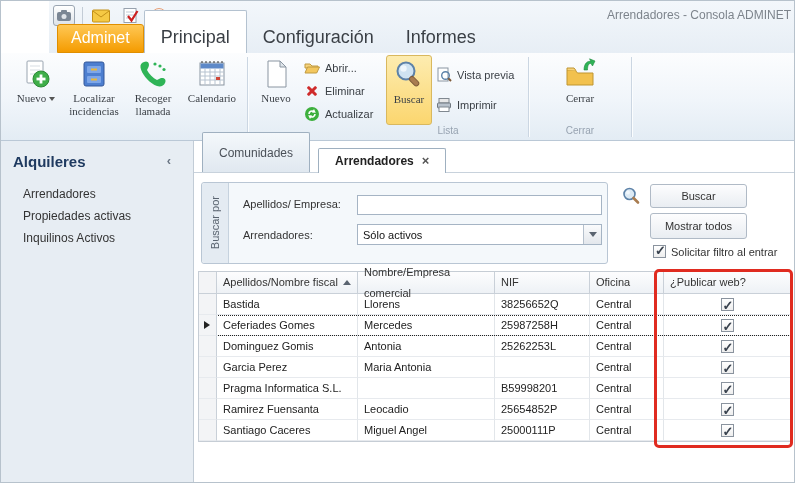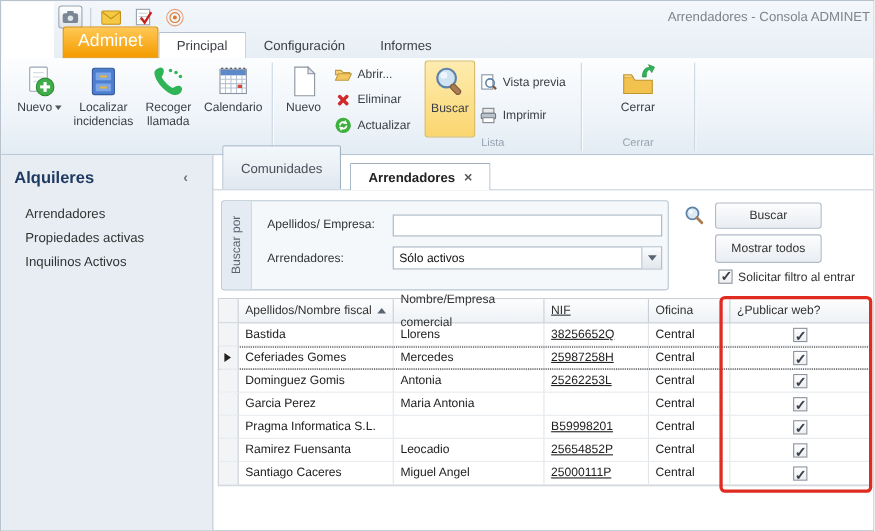--- a/index.html
+++ b/index.html
@@ -14,33 +14,33 @@
   .qa-sep { width:1px; height:18px; background:#c3ccd6; }
   .qa-btn { width:22px; height:21px; display:flex; align-items:center; justify-content:center; cursor:default; }
   .app-btn { border:1px solid #9aa5b2; border-radius:3px; background:linear-gradient(#ffffff,#dde3e9); }
   .win-title { position:absolute; left:480px; top:7px; width:340px; text-align:center;
                font-size:12px; color:#7d848c; }
 
   .tab-row { position:absolute; left:0; top:28px; width:100%; height:24px; display:flex; align-items:flex-end; }
   .app-tab { margin-left:8px; padding:4px 13px 5px; font-size:16px; color:#fff;
              background:linear-gradient(#ffc855,#f49b00); border:1px solid #e08f00;
              border-radius:3px 3px 0 0; }
-  .rtab { padding:4px 16px 5px; font-size:12px; color:#3a3f45; }
+  .rtab { padding:16px 16px 5px; font-size:18px; color:#3a3f45; }
   .rtab.active { background:#fff; border:1px solid #b4c2d0; border-bottom:none; border-radius:2px 2px 0 0; }
 
   
   .ribbon { position:absolute; left:0; top:52px; width:100%; height:88px;
             background:linear-gradient(#fcfdfe 0%, #f0f5fa 55%, #e3ecf4 100%);
             border-bottom:1px solid #bac8d6; display:flex; }
   .rgroup { display:flex; flex-direction:column; padding:2px 3px 0; }
   .rg-body { display:flex; align-items:stretch; height:70px; }
   .rg-label { height:13px; line-height:12px; text-align:center; font-size:10px; color:#97a3b1; }
   .rg-sep { width:1px; background:#cbd6e2; margin:4px 1px 3px; box-shadow:1px 0 0 #fbfdfe; }
   .bigbtn { display:flex; flex-direction:column; align-items:center; padding-top:3px;
-            border-radius:3px; cursor:default; }
+            border-radius:3px; cursor:default;font-family:Liberation Serif, serif; }
   .bigbtn .ic { width:32px; height:32px; }
   .bigbtn .lbl { text-align:center; line-height:13px; margin-top:2px; color:#3a3f45; white-space:pre-line; }
   .bigbtn.hl { background:linear-gradient(#fdecb0,#fbd66f); border:1px solid #d9b85e; }
   .drop-arrow { display:inline-block; width:0; height:0; border-left:3px solid transparent;
                 border-right:3px solid transparent; border-top:4px solid #555; margin-left:3px; vertical-align:middle; }
   .smallcol { display:flex; flex-direction:column; justify-content:flex-start; padding-top:3px; gap:3px; }
   .smallbtn { display:flex; align-items:center; gap:5px; height:20px; padding:0 4px; border-radius:2px; color:#3a3f45; cursor:default; }
   .smallbtn .ic16 { width:16px; height:16px; flex:0 0 16px; }
 
   
@@ -91,21 +91,21 @@
   
   .grid { position:absolute; left:197px; top:270px; width:594px; border:1px solid #c6cdd5; background:#fff; }
   .g-head { display:flex; height:22px; background:linear-gradient(#fdfdfe,#edf1f5); }
   .g-hcell { border-right:1px solid #c9d0d8; border-bottom:1px solid #c9d0d8; padding:0 6px;
              line-height:21px; font-size:11px; color:#333; display:flex; align-items:center; cursor:default; }
   .g-row { display:flex; height:21px; background:#fff; }
   .g-cell { border-right:1px solid #e2e6ea; border-bottom:1px solid #e7eaee; padding:0 6px;
             line-height:20px; font-size:11px; color:#222; overflow:hidden; white-space:nowrap; }
   .c-ind { width:18px; flex:0 0 18px; background:#f3f4f6; border-right:1px solid #c9d0d8; position:relative; }
   .c1 { width:141px; flex:0 0 141px; } .c2 { width:137px; flex:0 0 137px; }
-  .c3 { width:95px;  flex:0 0 95px;text-decoration:underline;  } .c4 { width:74px;  flex:0 0 74px;  }
+  .c3 { width:95px;  flex:0 0 95px;  } .c4 { width:74px;  flex:0 0 74px;  }
   .c5 { width:127px; flex:0 0 127px; display:flex; align-items:center; justify-content:center; }
   .g-row.sel { outline:1px dotted #222; outline-offset:-1px; }
   .g-row.sel .c-ind::after { content:""; position:absolute; left:5px; top:6px; width:0; height:0;
             border-top:4px solid transparent; border-bottom:4px solid transparent; border-left:6px solid #222; }
   .sort-up { width:0; height:0; border-left:4px solid transparent; border-right:4px solid transparent;
              border-bottom:5px solid #5a6470; margin-left:auto; }
   .red-frame { position:absolute; left:653px; top:268px; width:139px; height:179px;
                border:3px solid #e02b20; border-radius:5px; pointer-events:none; z-index:5; }
 </style>
 </head>

